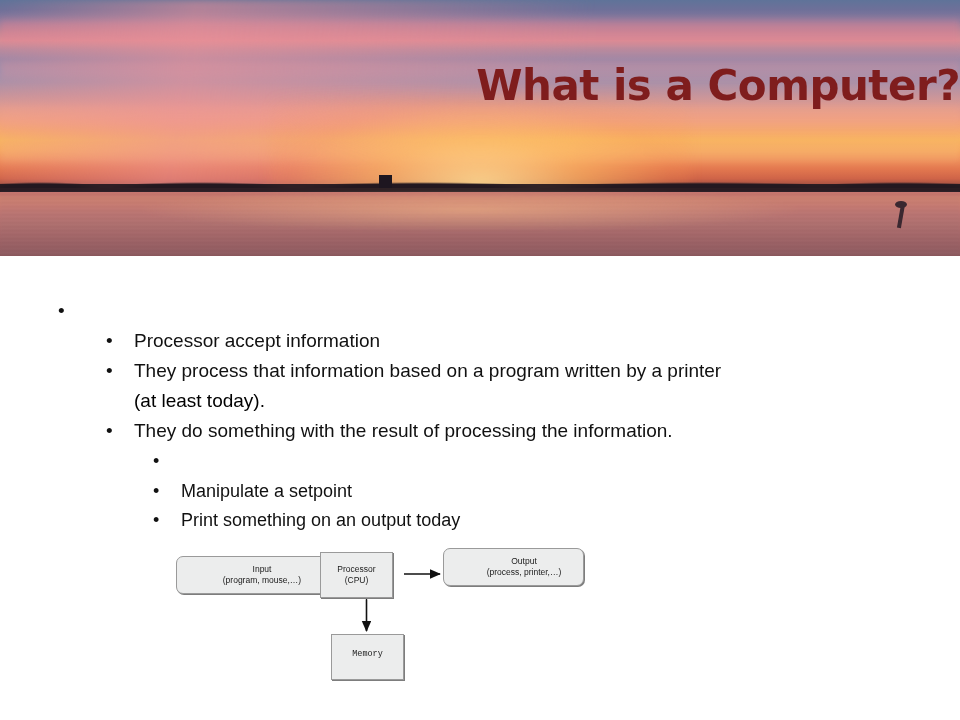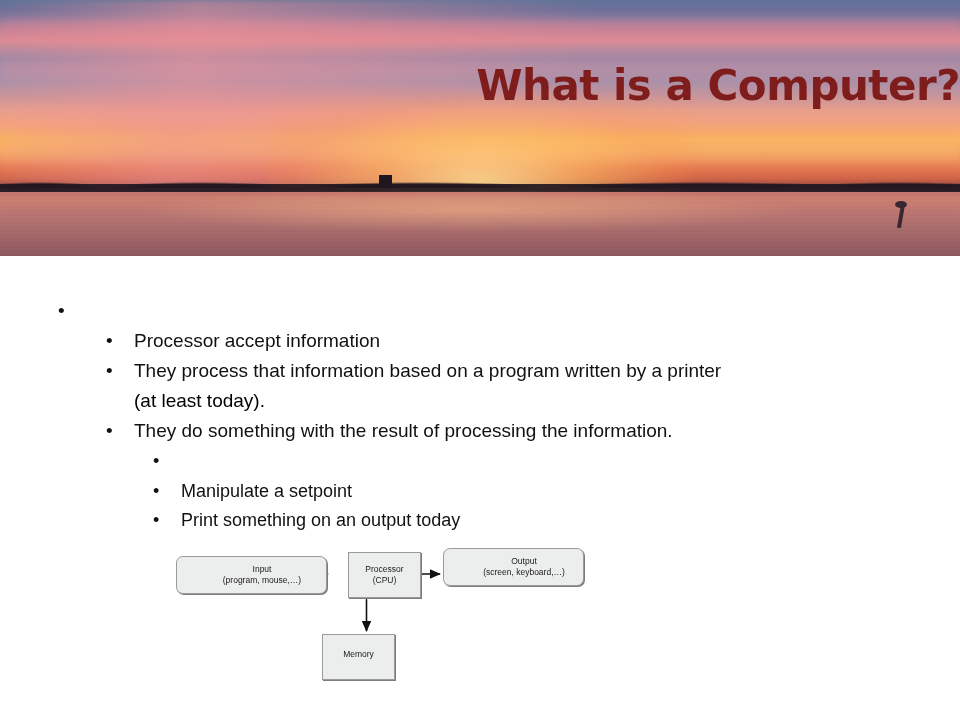--- a/index.html
+++ b/index.html
@@ -225,23 +225,23 @@
     align-items: center;
     justify-content: center;
     font-size: 8.5px;
     line-height: 11px;
     color: #1a1a1a;
     text-align: center;
     font-family: "Liberation Sans", sans-serif;
   }
   .dbox.rounded { border-radius: 7px; padding-left: 21px; }
   #box-input    { left: 6px;   top: 8px;  width: 128px; height: 36px; }
-  #box-processor{ left: 178px; top: 4px;  width: 71px;  height: 44px; }
+  #box-processor{ left: 150px; top: 4px;  width: 71px;  height: 44px; }
   #box-output   { left: 273px; top: 0;  width: 118px; height: 36px; }
-  #box-memory   { left: 152px; top: 86px; width: 71px;  height: 44px; }
+  #box-memory   { left: 161px; top: 86px; width: 71px;  height: 44px; font-family: Liberation Mono, monospace; }
   #box-memory .dline { margin-top: -6px; }
 
   .arrow-svg {
     position: absolute;
     left: 0; top: 0;
     width: 400px; height: 140px;
     overflow: visible;
   }
 </style>
 </head>
@@ -321,19 +321,19 @@
     <span class="dline">(program, mouse,…)</span>
   </div>
 
   <div class="dbox" id="box-processor">
     <span class="dline">Processor</span>
     <span class="dline">(CPU)</span>
   </div>
 
   <div class="dbox rounded" id="box-output">
     <span class="dline">Output</span>
-    <span class="dline">(screen, keyboard,…)</span>
+    <span class="dline">(process, printer,…)</span>
   </div>
 
   <div class="dbox" id="box-memory">
     <span class="dline">Memory</span>
   </div>
 </div>
 
 </body></html>

